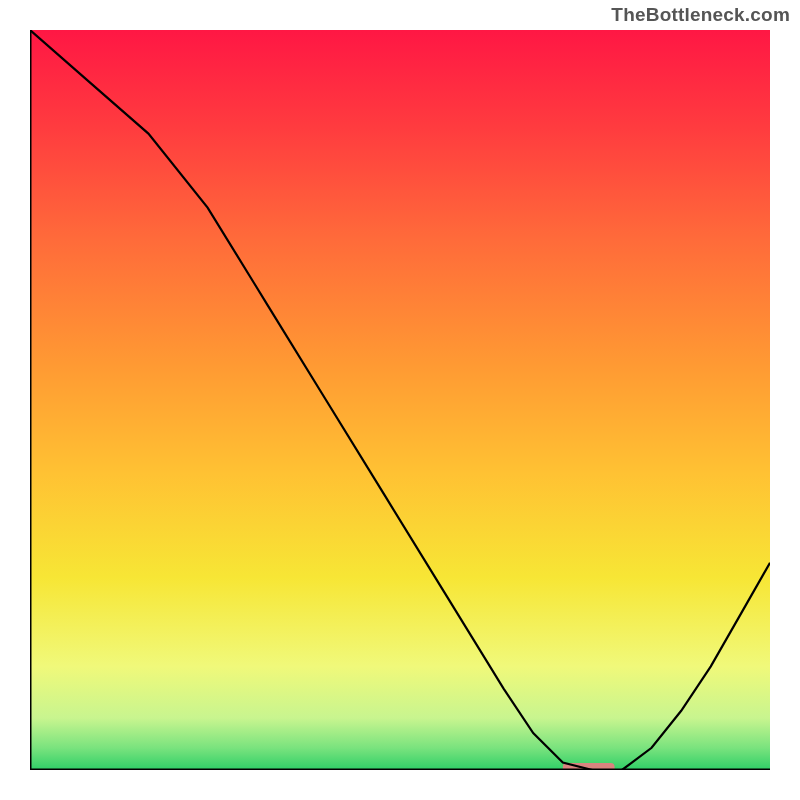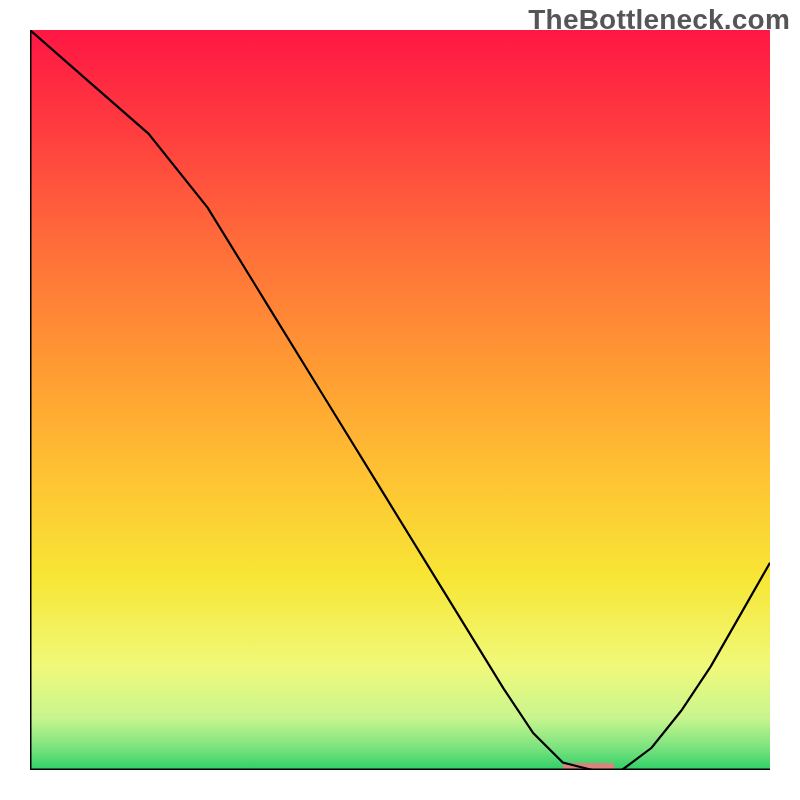--- a/index.html
+++ b/index.html
@@ -12,21 +12,21 @@
   }
   .container {
     position: relative;
     width: 800px;
     height: 800px;
   }
   .watermark {
     position: absolute;
     top: 4px;
     right: 10px;
-    font-size: 28px;
+    font-size: 19px;
     font-weight: 600;
     color: #555555;
     letter-spacing: 0.2px;
   }
   .plot-wrap {
     position: absolute;
     left: 30px;
     top: 30px;
     width: 740px;
     height: 740px;

